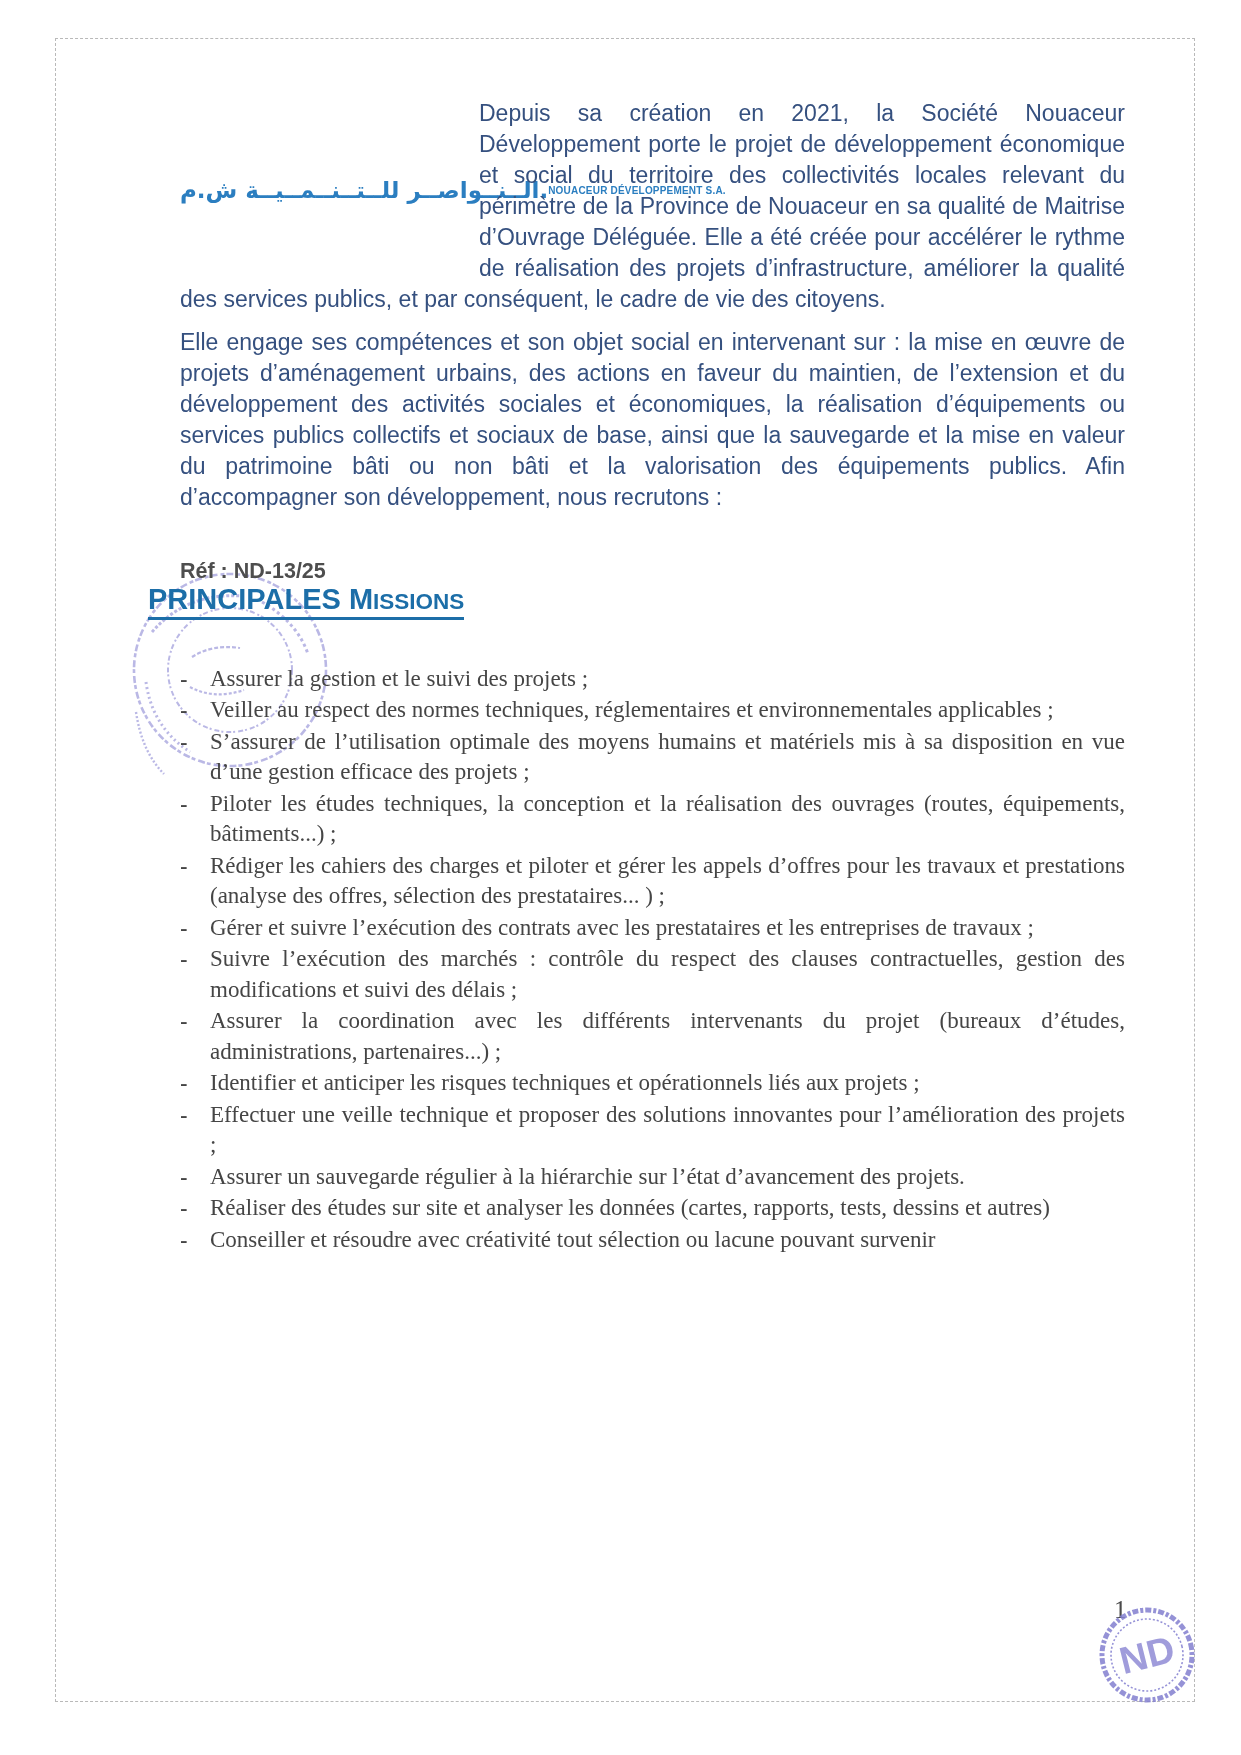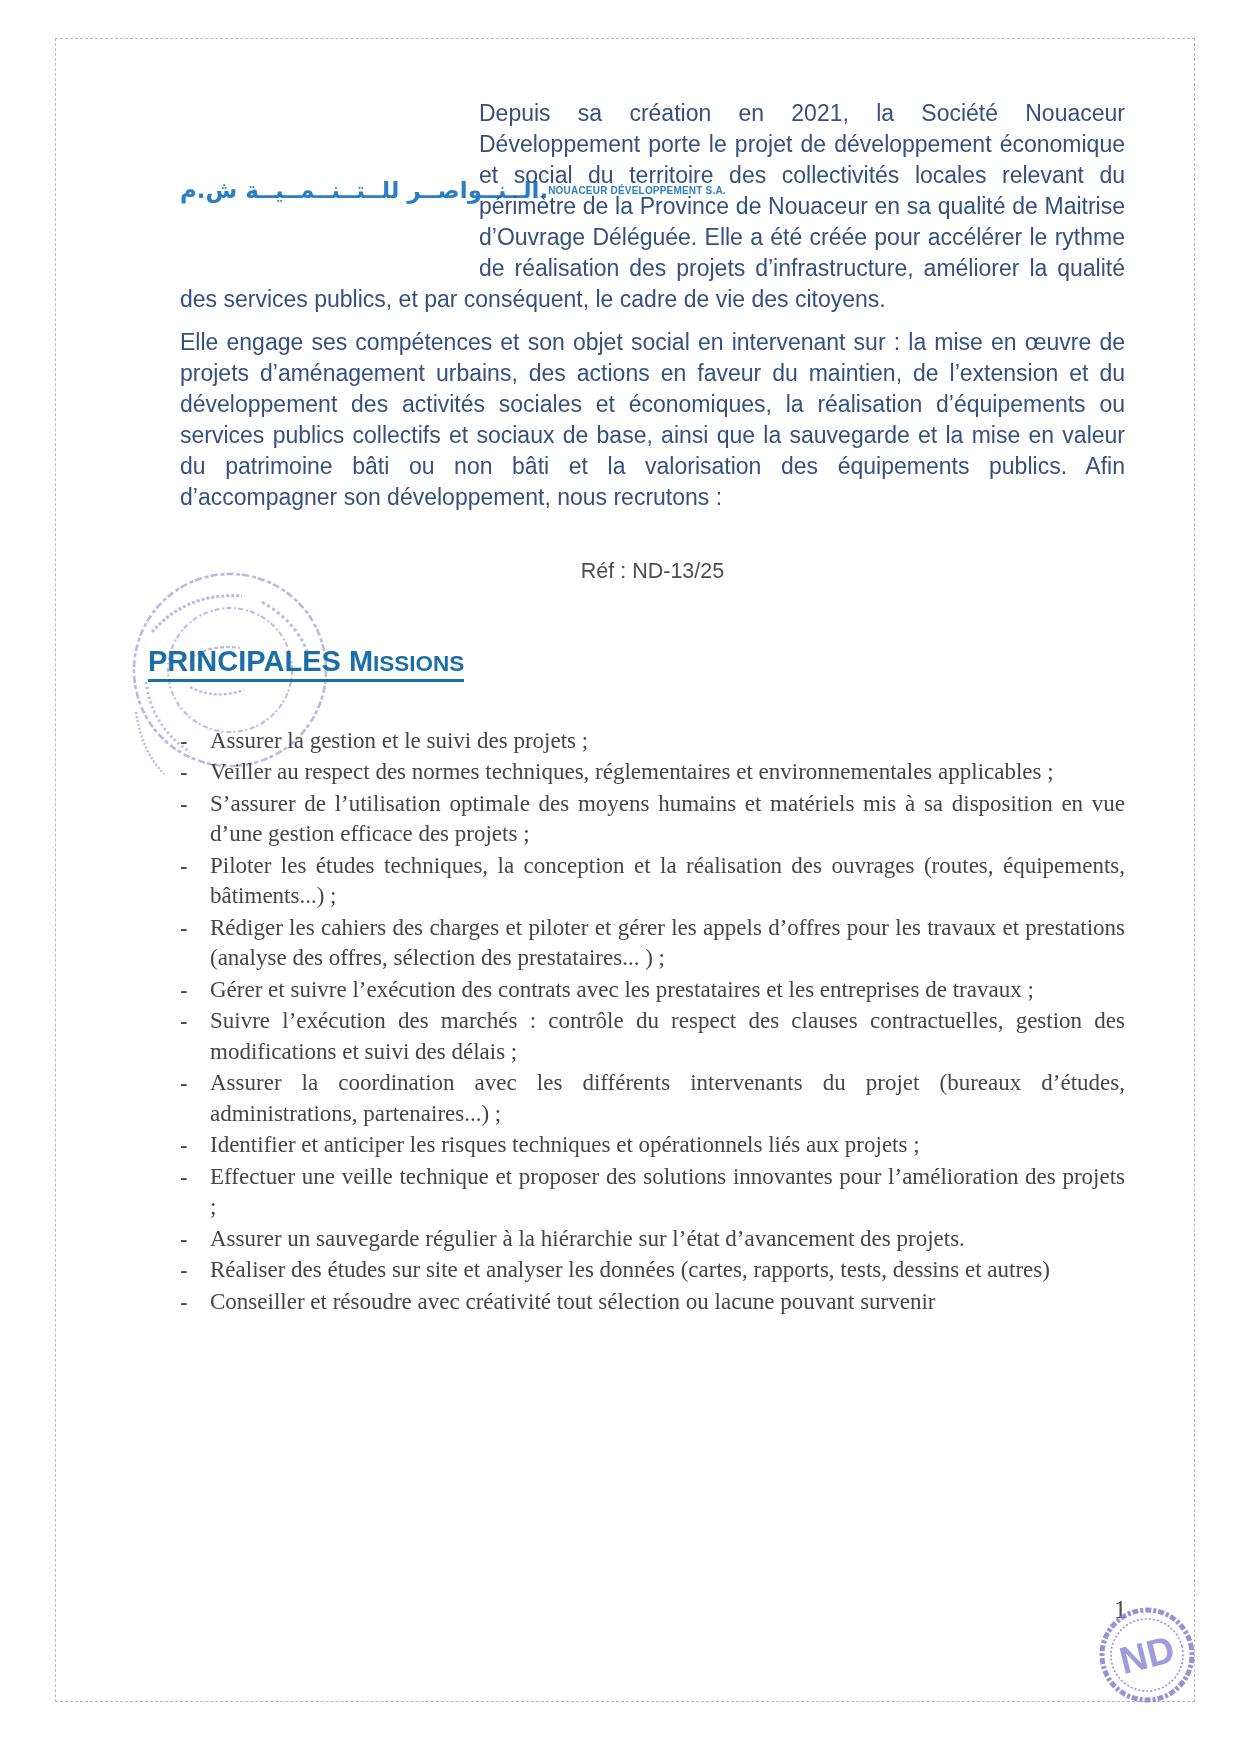--- a/index.html
+++ b/index.html
@@ -34,25 +34,25 @@
     margin:0;color:#35507f;font-size:23px;line-height:31px;
     text-align:justify;
   }
   .para + .para{margin-top:12px;}
   
   .job-title{
     clear:both;text-align:center;color:#4a4a4a;font-weight:bold;
     font-size:31px;margin:52px 0 0 0;letter-spacing:-.3px;
   }
   .job-ref{
-    text-align:center;color:#4e4e4e;font-size:21.5px;margin:46px 0 0 0;
+    text-align:left;color:#4e4e4e;font-size:21.5px;margin:46px 0 0 0;font-weight:bold;
   }
   
   .missions-heading{
-    display:inline-block;margin-top:62px;margin-left:-32px;
+    display:inline-block;margin-left:-32px;
     color:#1c6ea8;font-weight:bold;
     border-bottom:3px solid #1c6ea8;padding-bottom:1px;line-height:1.1;
   }
   .hp1{font-size:29px;}
   .hp2{font-size:22.5px;}
   .missions-list{margin-top:44px;}
   .mission-item{
     display:flex;align-items:flex-start;margin-bottom:1px;
     color:#454545;font-size:23px;line-height:30.5px;
   }

